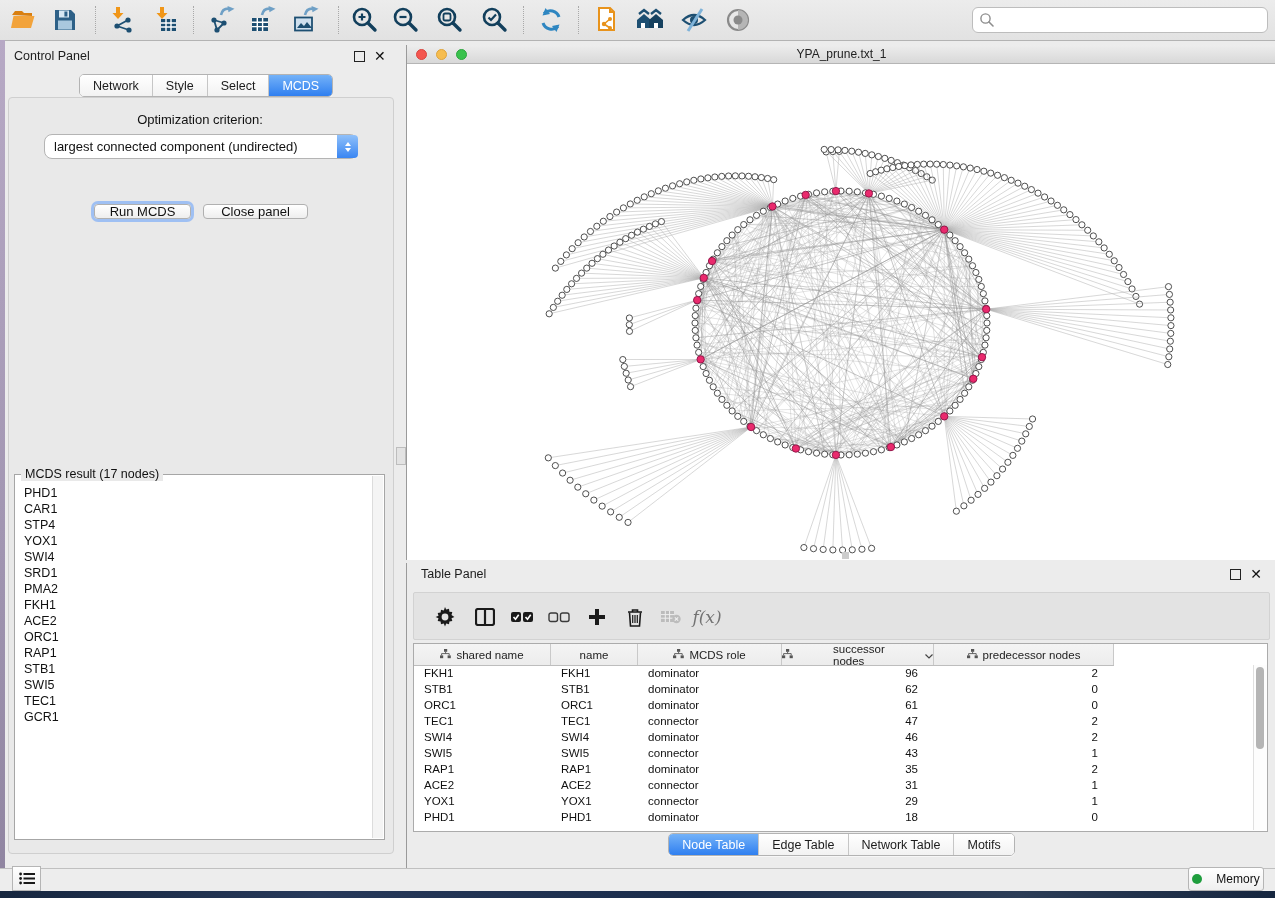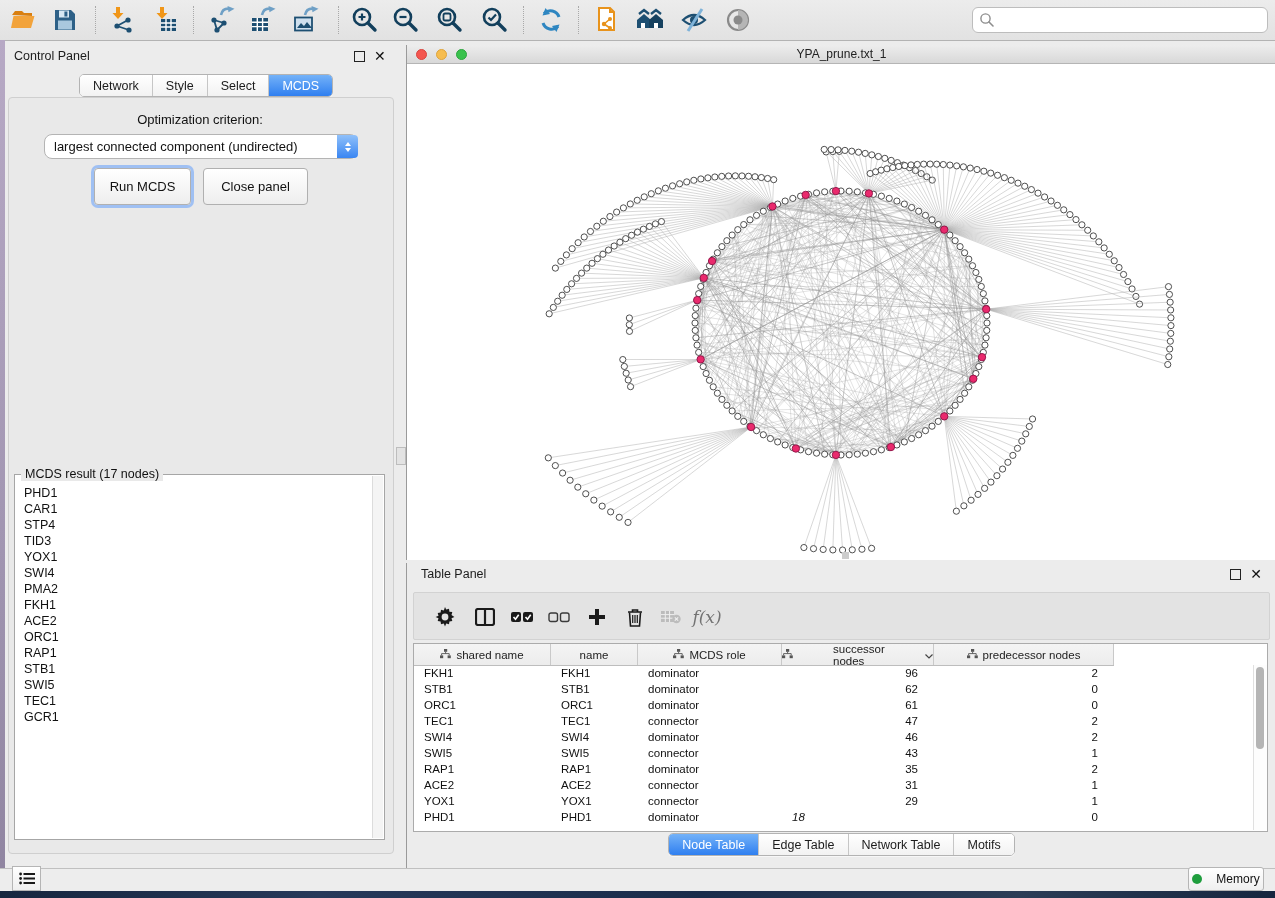--- a/index.html
+++ b/index.html
@@ -25,21 +25,21 @@
   .seg .tab{display:flex;align-items:center;justify-content:center;padding:0 13px;font-size:12.5px;color:#1c1c1c;background:linear-gradient(#ffffff,#f2f2f2);border-right:1px solid #c6c6c6;cursor:default;}
   .seg .tab:last-child{border-right:none;}
   .seg .tab.active{background:linear-gradient(#74b2f8,#2f7ff0);color:#fff;}
   .cp-panel{left:8px;top:97px;width:384px;height:755px;background:#e9e9e9;border:1px solid #cfcfcf;border-radius:4px;}
   .opt-label{left:8px;top:112px;width:384px;text-align:center;font-size:13px;color:#111;}
   .combo{left:44px;top:134px;width:312px;height:23px;background:#fff;border:1px solid #b4b4b4;border-radius:8px;display:flex;align-items:center;}
   .combo .val{flex:1;font-size:13px;padding-left:9px;color:#111;white-space:nowrap;}
   .combo .step{width:21px;height:23px;margin-right:-1px;border-radius:0 4px 4px 0;background:linear-gradient(#8fc0fa,#3a86f2);display:flex;flex-direction:column;align-items:center;justify-content:center;gap:2px;}
   .tri-up{width:0;height:0;border-left:3.5px solid transparent;border-right:3.5px solid transparent;border-bottom:4.5px solid #fff;}
   .tri-dn{width:0;height:0;border-left:3.5px solid transparent;border-right:3.5px solid transparent;border-top:4.5px solid #fff;}
-  .mac-btn{position:absolute;height:37px;background:linear-gradient(#ffffff,#eeeeee);border:1px solid #b0b0b0;border-radius:4px;font-size:13px;color:#111;display:flex;align-items:center;justify-content:center;}
+  .mac-btn{position:absolute;height:15px;background:linear-gradient(#ffffff,#eeeeee);border:1px solid #b0b0b0;border-radius:4px;font-size:13px;color:#111;display:flex;align-items:center;justify-content:center;margin-top:36px;}
   .focus-ring{box-shadow:0 0 0 3px rgba(110,165,250,.6);}
   .groupbox{left:14px;top:474px;width:369px;height:364px;background:#fff;border:1px solid #a6a6a6;}
   .group-legend{position:absolute;top:-8px;left:6px;background:#e9e9e9;padding:0 4px;font-size:12.5px;color:#111;}
   .mcds-list{position:absolute;left:1px;top:1px;right:11px;bottom:1px;overflow:hidden;padding:9px 0 0 8px;}
   .mcds-list div{font-size:12.5px;line-height:16px;color:#111;}
   .list-track{position:absolute;top:1px;right:1px;width:10px;bottom:1px;background:#f4f4f4;border-left:1px solid #dcdcdc;}
   
   .net-panel{left:406px;top:45px;width:869px;height:515px;background:#fff;border-left:1px solid #9a9a9a;}
   .net-titlebar{position:absolute;left:0;top:0;width:100%;height:18px;background:linear-gradient(#ededed,#d8d8d8);border-bottom:1px solid #b5b5b5;display:flex;align-items:center;}
   .light{width:11px;height:11px;border-radius:50%;margin-left:9px;box-sizing:border-box;}
@@ -243,23 +243,23 @@
 </div>
 <button class="mac-btn focus-ring" style="left:94px;top:168px;width:97px;">Run MCDS</button>
 <button class="mac-btn" style="left:203px;top:168px;width:105px;">Close panel</button>
 <div class="abs groupbox">
   <span class="group-legend">MCDS result (17 nodes)</span>
   <div class="mcds-list">
 
   <div>PHD1</div>
       <div>CAR1</div>
       <div>STP4</div>
-      <div>TID3</div>
       <div>YOX1</div>
       <div>SWI4</div>
+      <div>SRD1</div>
       <div>PMA2</div>
       <div>FKH1</div>
       <div>ACE2</div>
       <div>ORC1</div>
       <div>RAP1</div>
       <div>STB1</div>
       <div>SWI5</div>
       <div>TEC1</div>
       <div>GCR1</div>
     </div>
@@ -1348,21 +1348,21 @@
           <div class="td" style="width: 137px; text-align: left;">YOX1</div>
           <div class="td" style="width: 87px; text-align: left;">YOX1</div>
           <div class="td" style="width: 144px; text-align: left;">connector</div>
           <div class="td" style="width: 152px; text-align: right; padding-right: 16px;">29</div>
           <div class="td" style="width: 180px; text-align: right; padding-right: 16px;">1</div>
         </div>
         <div class="tr">
           <div class="td" style="width: 137px; text-align: left;">PHD1</div>
           <div class="td" style="width: 87px; text-align: left;">PHD1</div>
           <div class="td" style="width: 144px; text-align: left;">dominator</div>
-          <div class="td" style="width: 152px; padding-right: 16px; font-style: italic;">18</div>
+          <div class="td" style="width: 152px; text-align: right; padding-right: 16px;">18</div>
           <div class="td" style="width: 180px; text-align: right; padding-right: 16px;">0</div>
         </div>
       </div>
     <div class="tbl-track">
       <div class="tbl-thumb"></div>
     </div>
   </div>
 
   <div class="tp-tabs-wrap">
     <div class="seg" id="tp-tabs">

